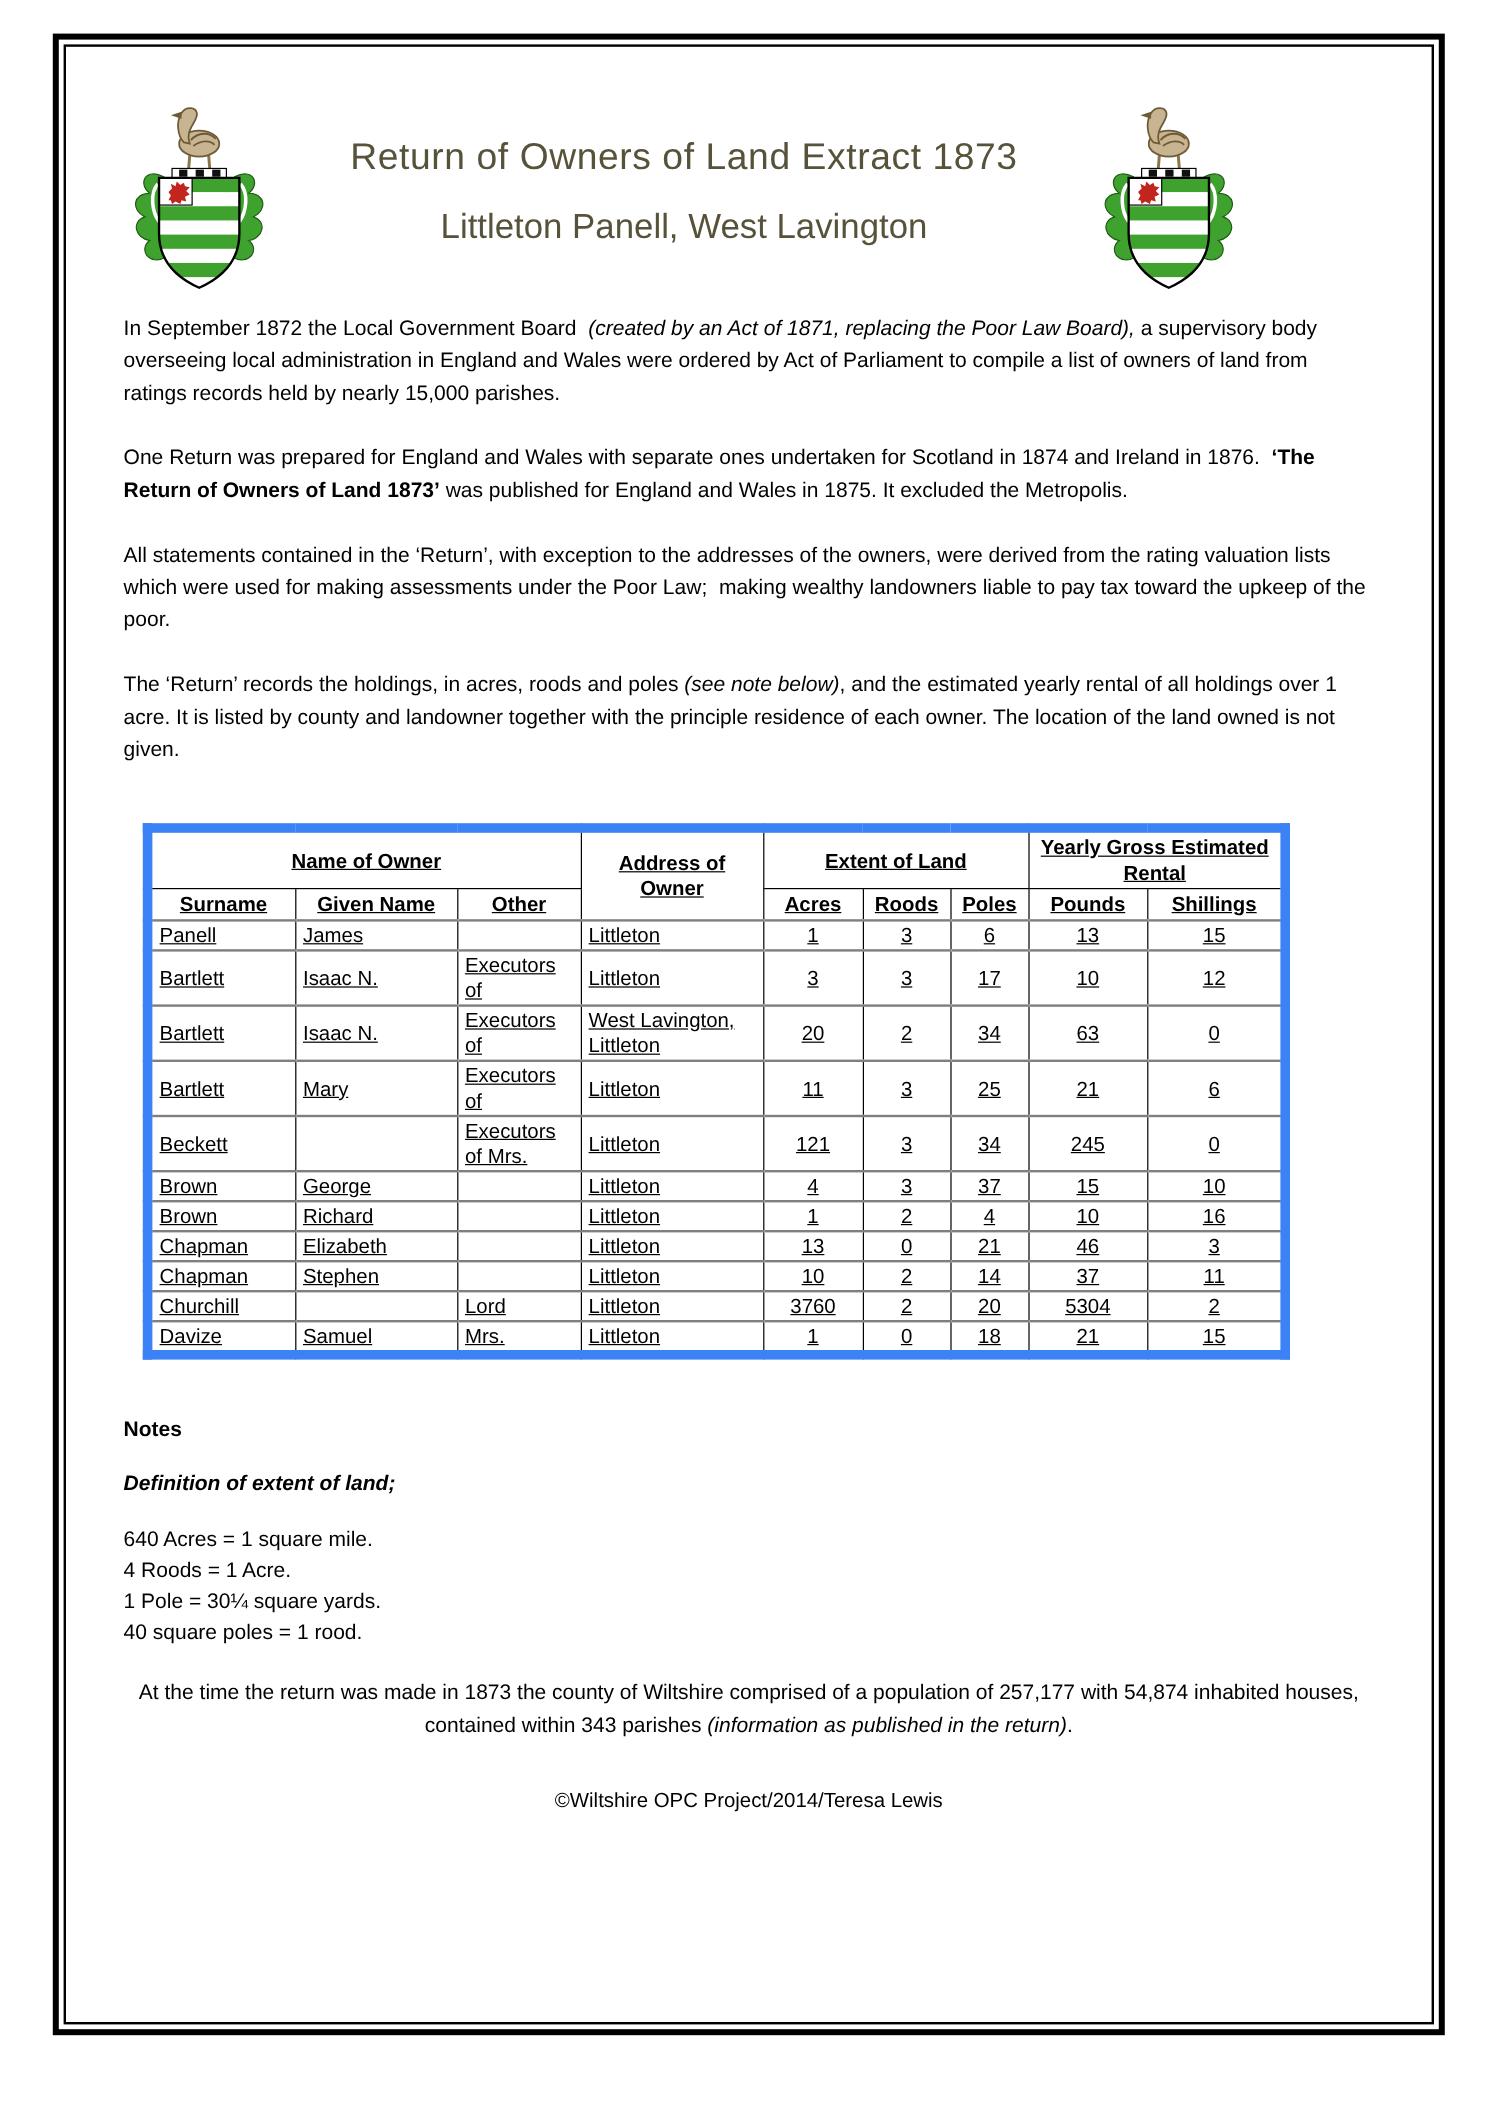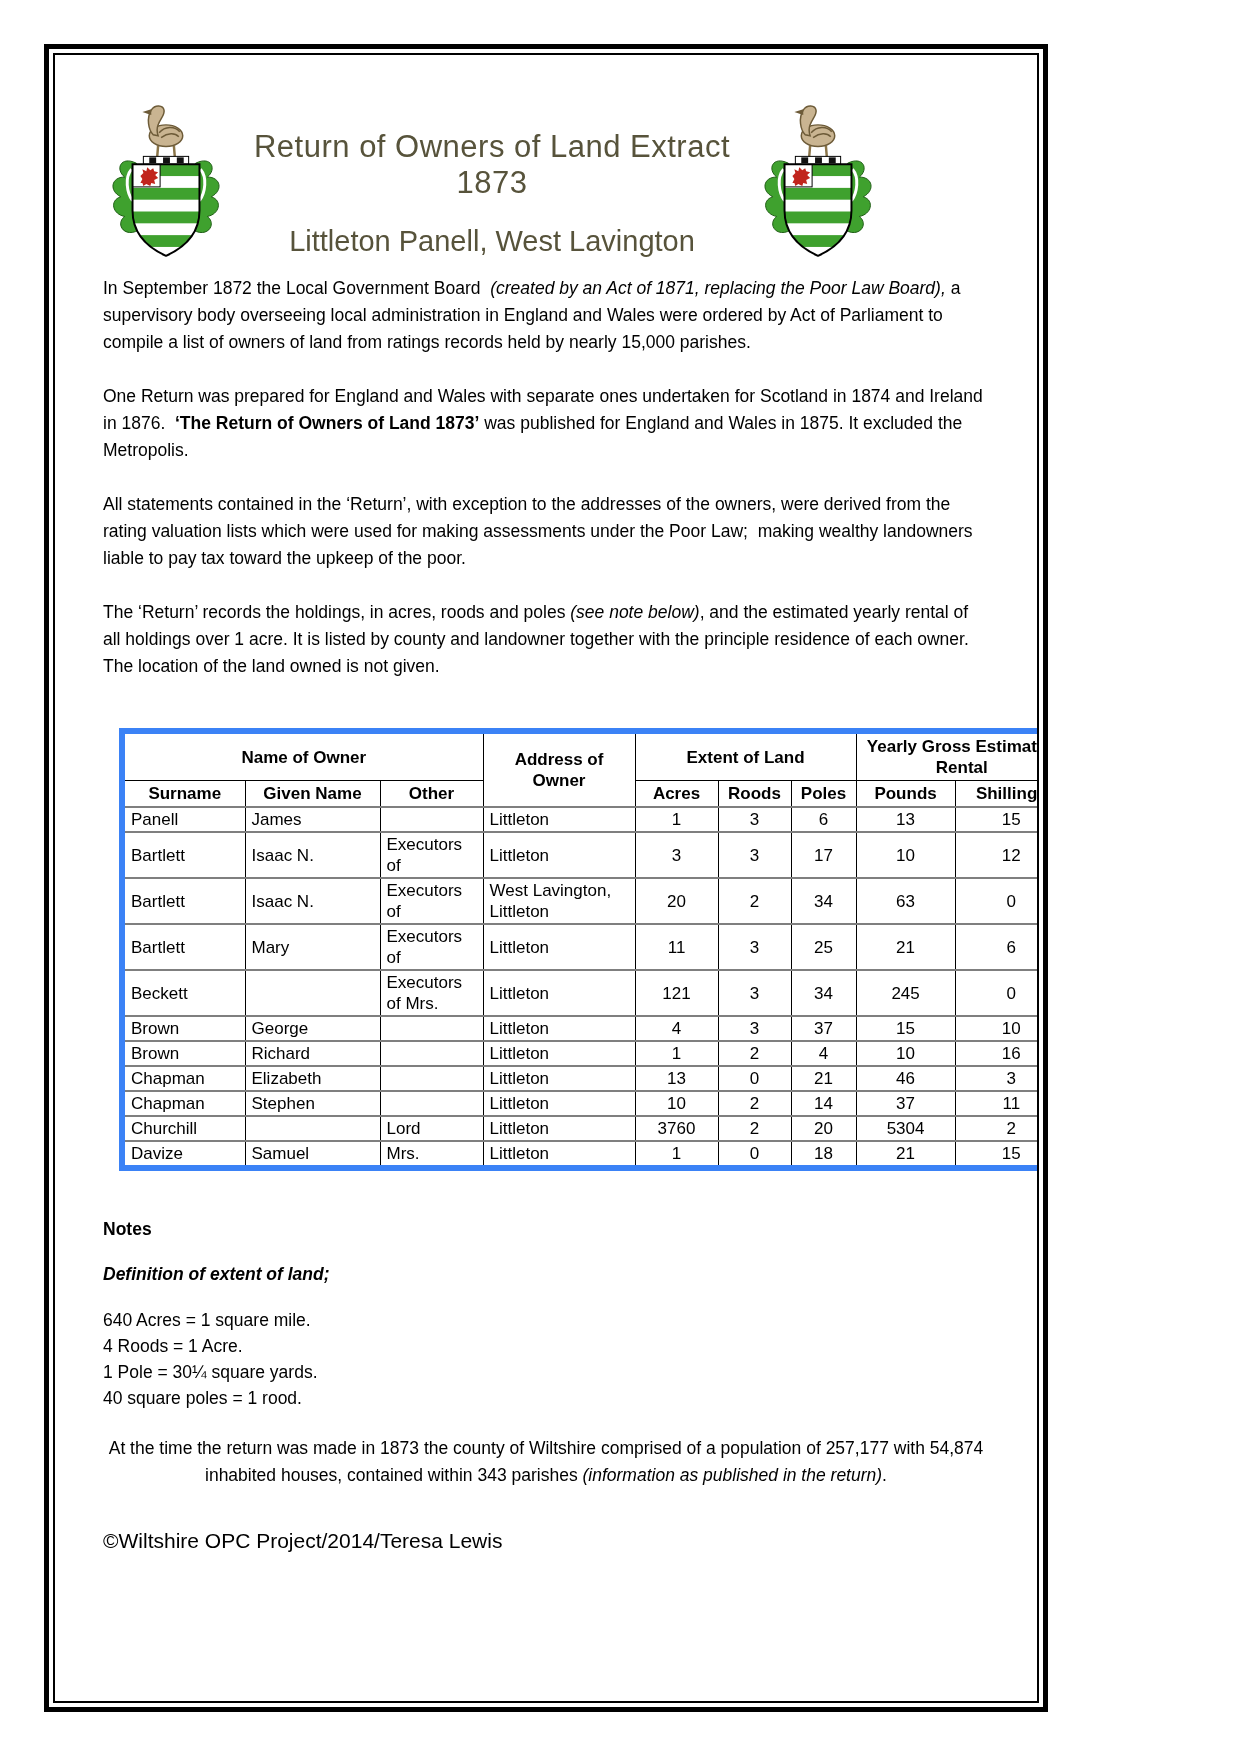--- a/index.html
+++ b/index.html
@@ -1,41 +1,41 @@
 <!DOCTYPE html>
 <html><head>
 <meta charset="utf-8">
 <style>
   html,body{margin:0;padding:0;background:#fff;}
   body{width:1241px;height:1754px;position:relative;font-family:"Liberation Sans",sans-serif;color:#000;}
-  .frame{position:absolute;left:44px;top:44px;width:1004px;height:1668px;border:5px solid #000;box-sizing:border-box;}
+  .frame{position:absolute;left:44px;top:28px;width:1160px;height:1668px;border:5px solid #000;box-sizing:border-box;}
   .inner{position:absolute;inset:4px;border:2px solid #000;box-sizing:border-box;padding:0 18px;overflow:hidden;}
   .header{display:flex;align-items:flex-start;margin-top:46px;padding-left:30px;padding-right:138px;}
   .crest{flex:0 0 auto;display:block;}
   .titles{flex:1 1 auto;text-align:center;}
   .title{font-size:31px;margin-top:28px;letter-spacing:0.5px;}
   .subtitle{font-size:29px;font-weight:normal;margin-top:24px;}
   .body-text{margin:0 30px;}
   .para{font-size:17.5px;line-height:27px;margin:0 0 27px 0;}
   .para:first-of-type{margin-top:12px;}
   .it{font-style:italic;}
   .b{font-weight:bold;}
-  table{border-collapse:collapse;table-layout:fixed;width:948px;margin:48px 0 0 16px;border:6px solid #3b82f6;}
+  table{border-collapse:collapse;table-layout:fixed;width:948px;margin:48px 0 0 16px;border:8px solid #3b82f6;text-decoration:underline;}
   th{font-size:17px;font-weight:bold;text-align:center;border:1px solid #000;padding:2px 4px;line-height:21px;vertical-align:middle;}
   thead tr.grp th{height:42px;}
   td{font-size:17px;border:1px solid #000;padding:1px 6px;line-height:21px;vertical-align:middle;}
   tbody td{border-top:2px solid #7f7f7f;}
   .tl{text-align:left;}
   .tc{text-align:center;}
   .notes-heading{font-size:17.5px;font-weight:bold;margin-top:48px;}
   .def-heading,.county-heading{font-size:17.5px;font-weight:bold;font-style:italic;margin-top:24px;}
   .definitions{margin-top:22px;}
   .def-line{font-size:17.5px;line-height:26px;}
   .county-para{font-size:17.5px;line-height:27px;margin-top:24px;text-align:center;}
-  .copyright{font-size:21px;margin-top:40px;}
+  .copyright{font-size:17px;margin-top:40px;text-align:center;}
 </style>
 </head>
 <body>
 
 <div class="frame">
   <div class="inner">
 
     <div class="header">
       <span class="crest">
         <svg width="126" height="158" viewBox="0 0 128 158" xmlns="http://www.w3.org/2000/svg">

